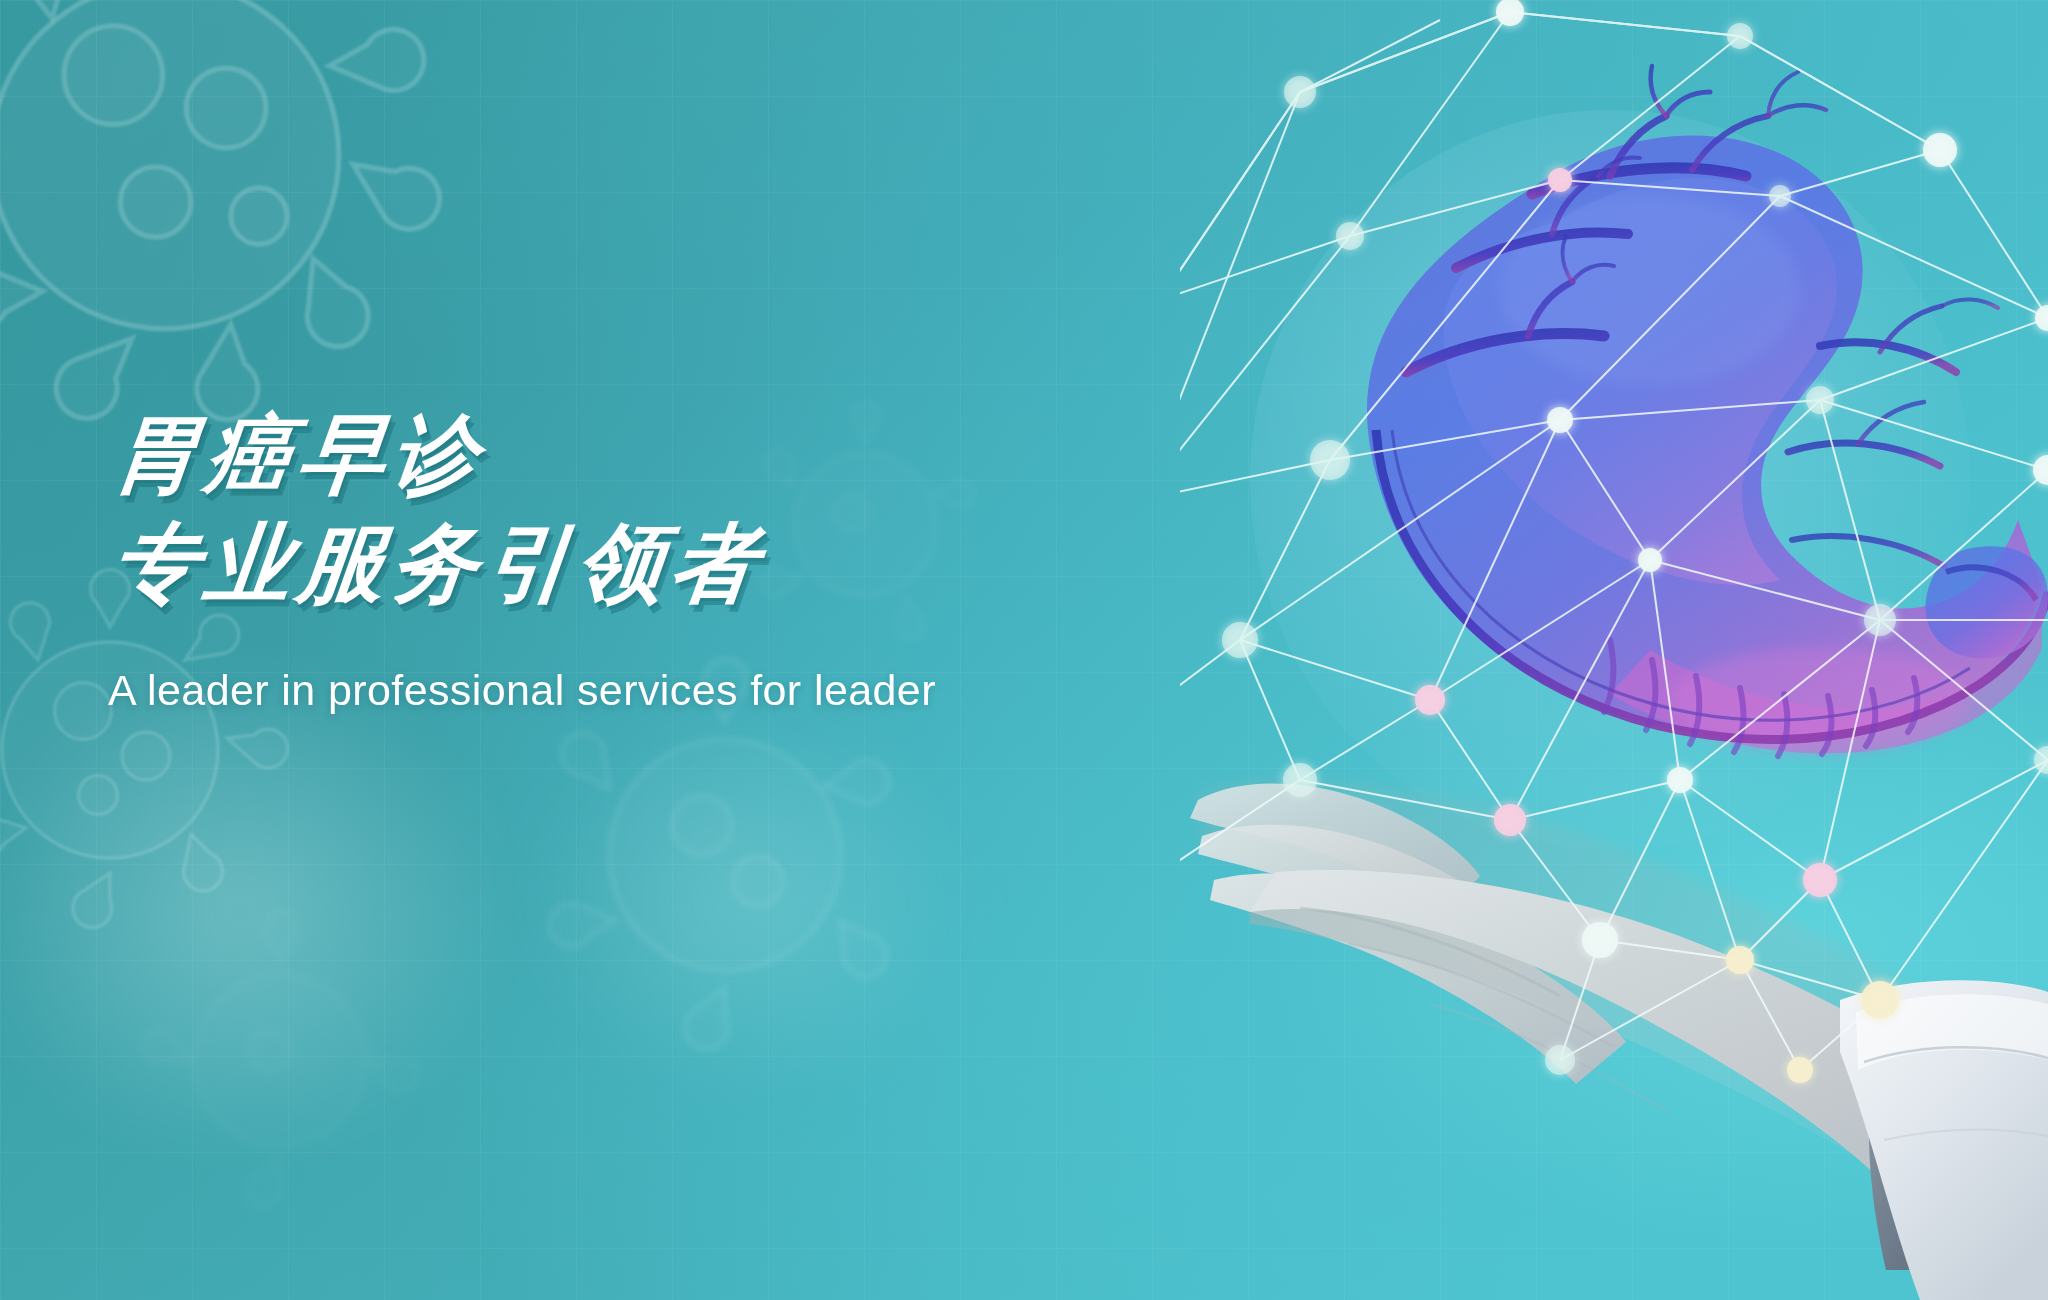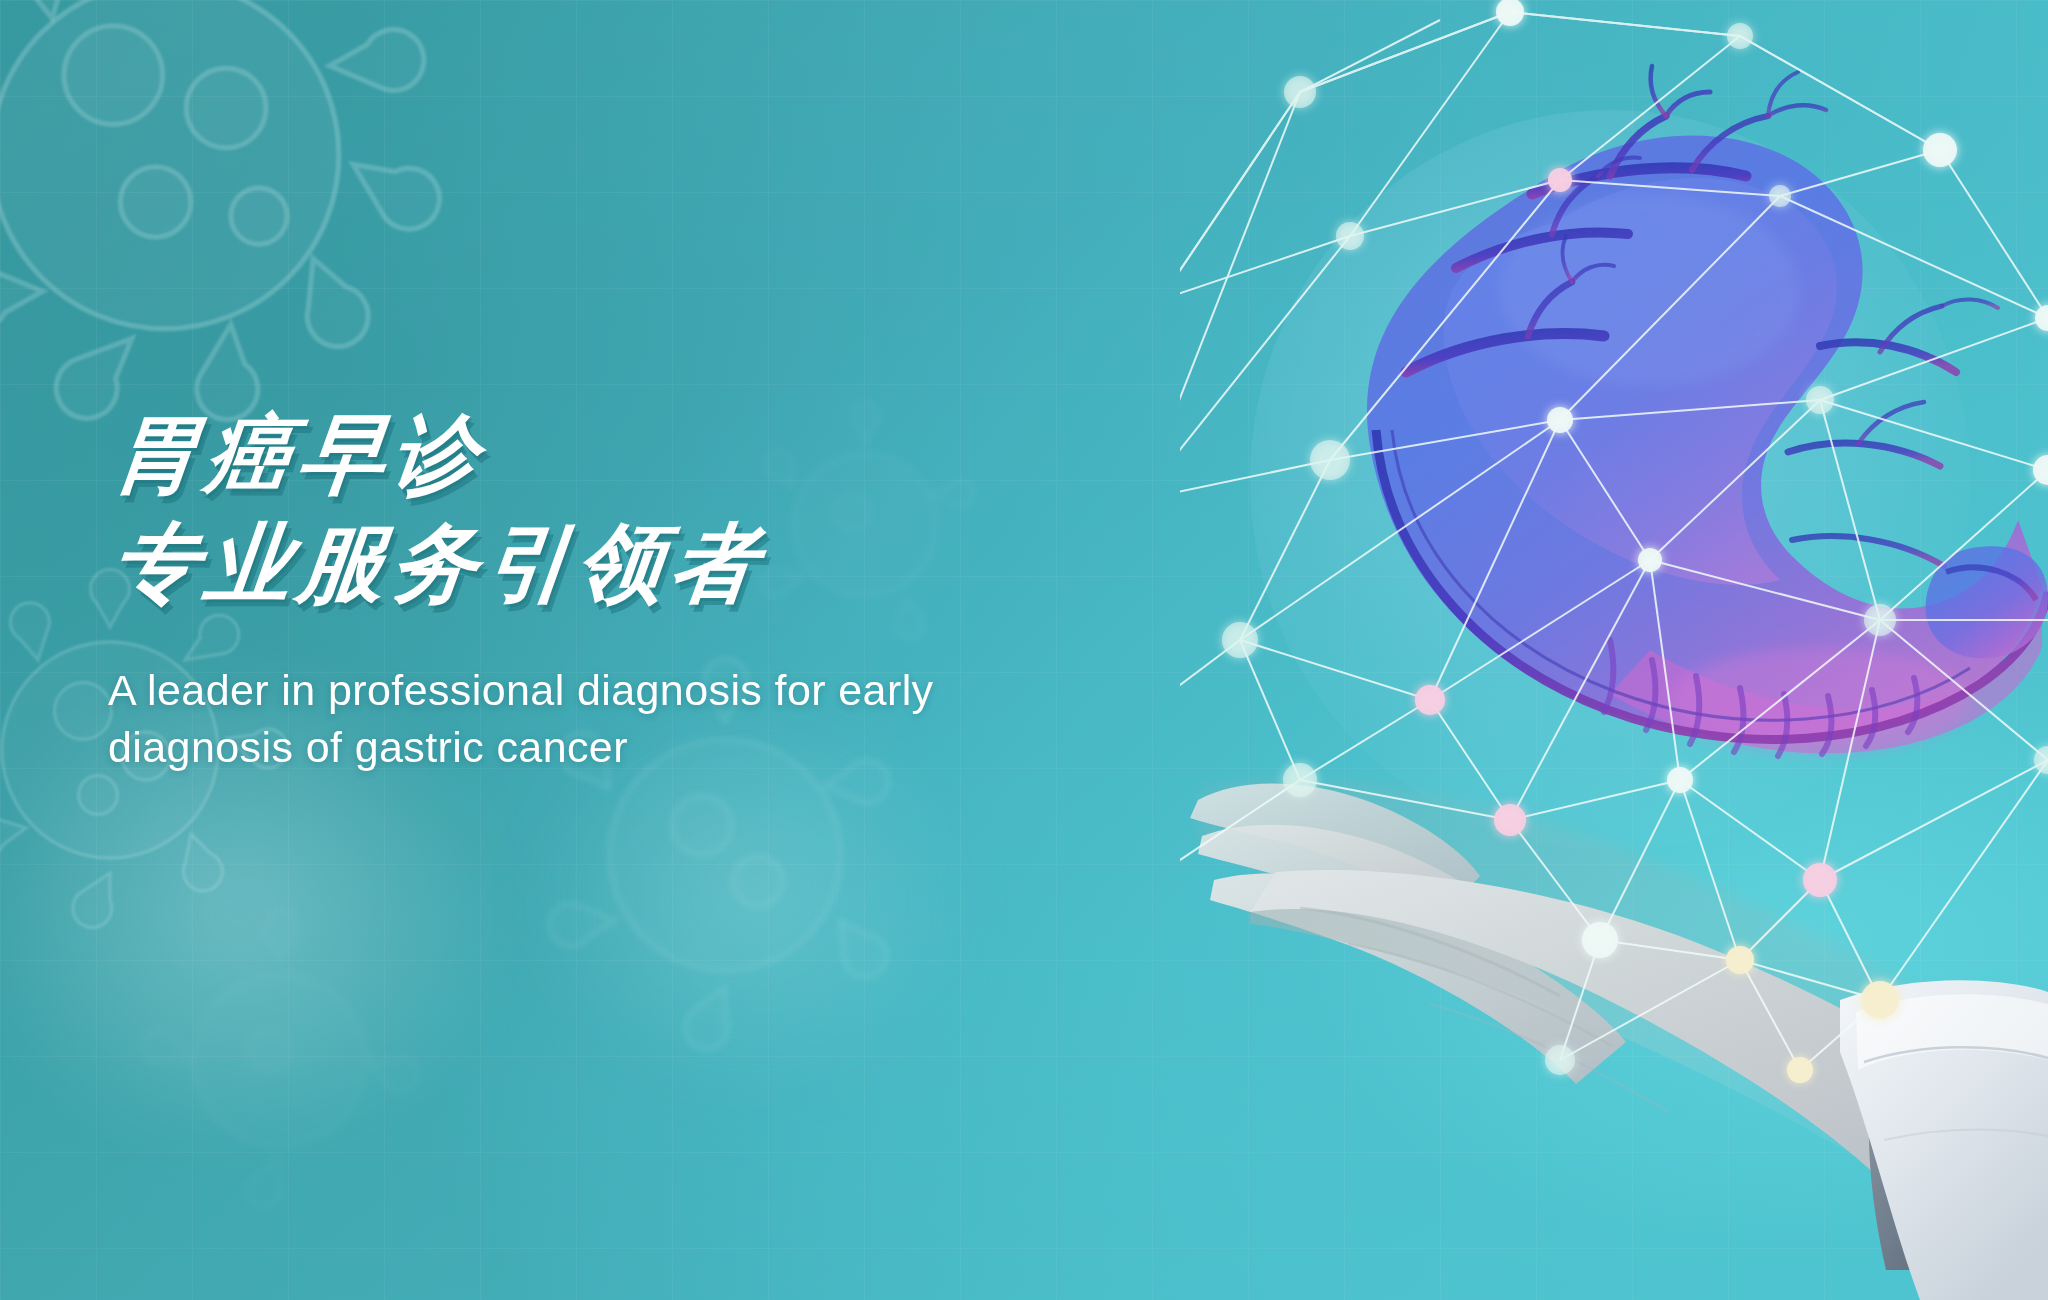--- a/index.html
+++ b/index.html
@@ -429,18 +429,17 @@
           <circle class="node soft" cx="-30" cy="880" r="14"></circle>
         </g>
       </g>
     </svg>
   </div>
 
   <div class="copy">
     <div class="cn-line" id="cn-1">胃癌早诊</div>
     <div class="cn-line" id="cn-2">专业服务引领者</div>
     <div class="en-block">
-      <div class="en-line">A leader in professional diagnosis for early</div>
-      <div class="en-line">diagnosis of gastric cancer</div>
+      <div class="en-line">A leader in professional services for leader</div>
     </div>
   </div>
 
 </div>
 
 </body></html>

